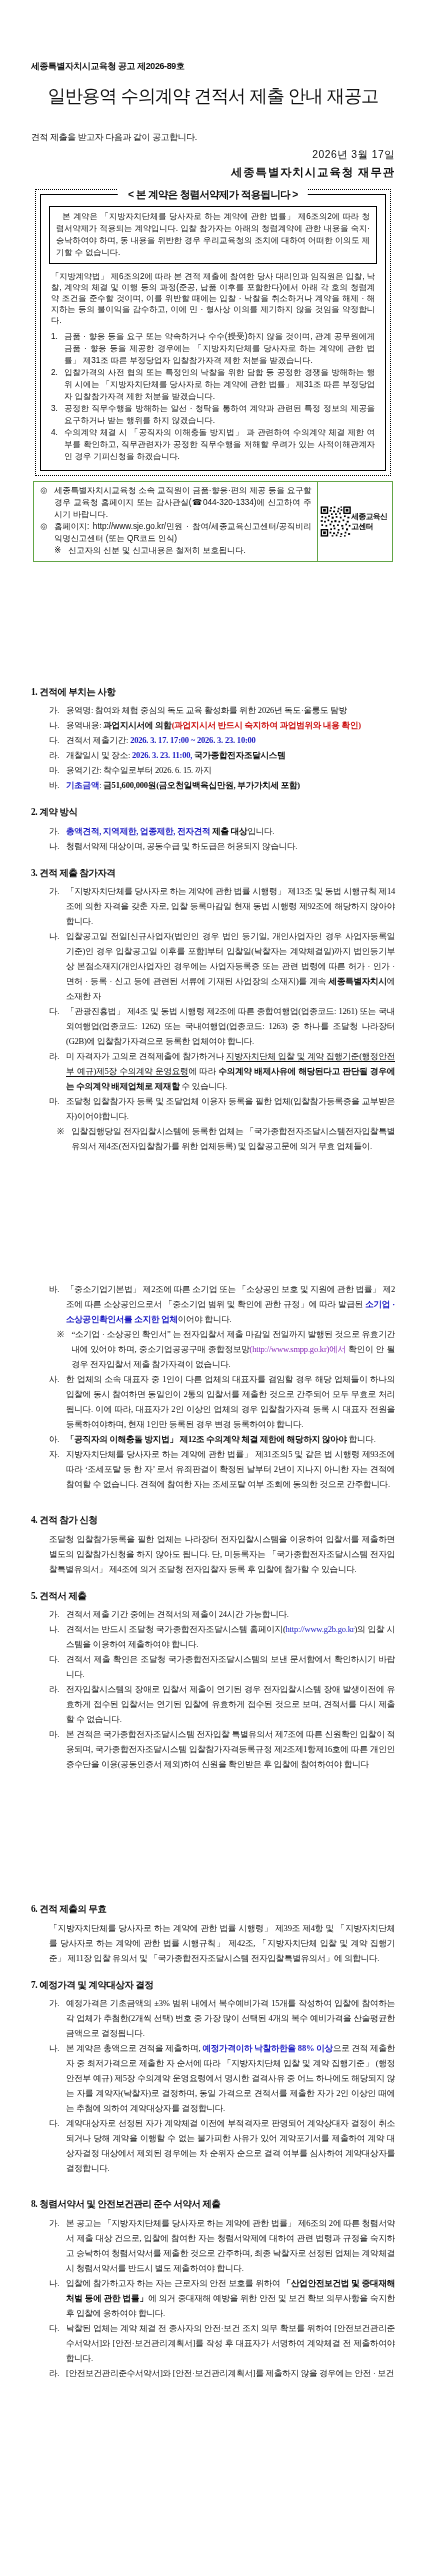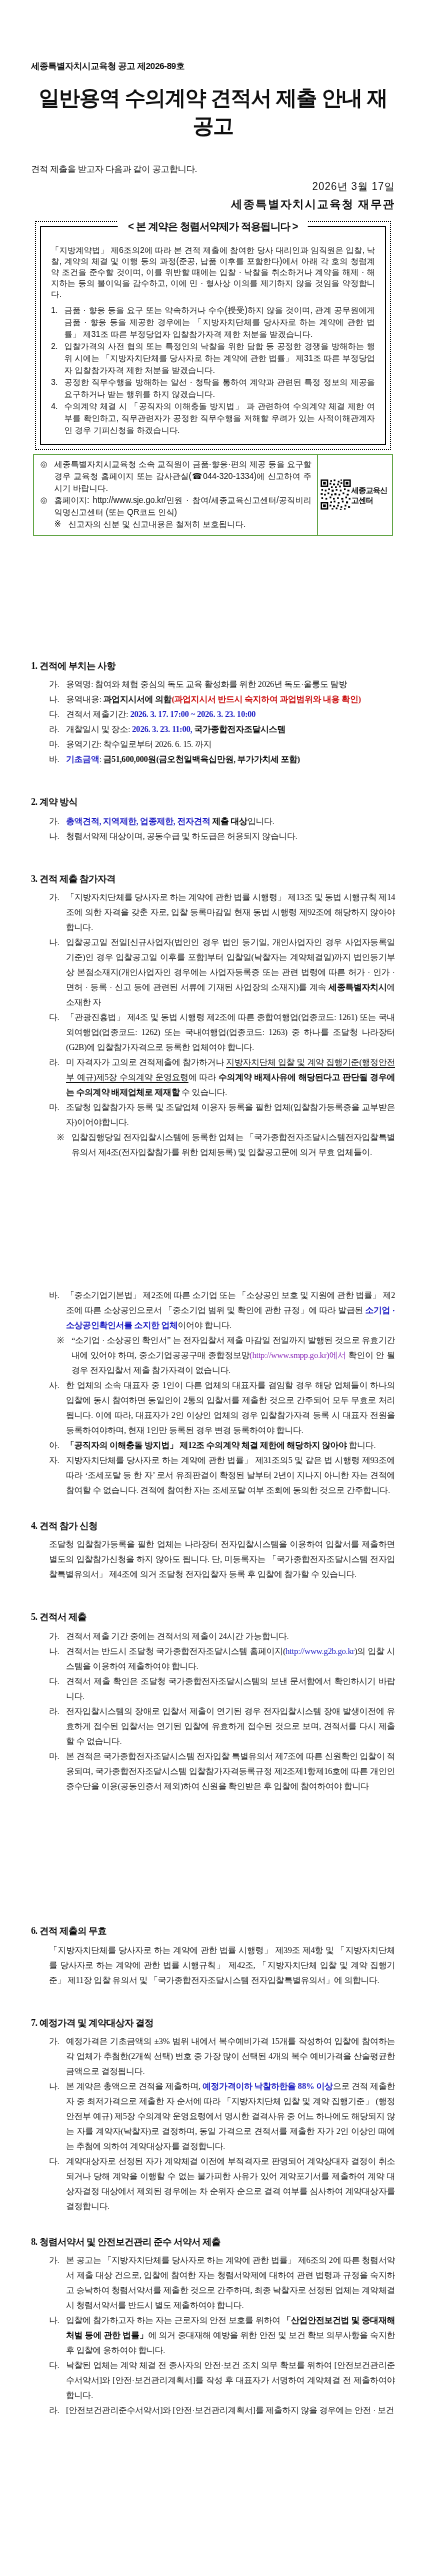--- a/index.html
+++ b/index.html
@@ -6,21 +6,21 @@
   .page {
     width:426px; min-height:3009px; background:#ffffff; color:#111;
     font-family:"Liberation Serif","DejaVu Serif",serif;
     box-sizing:border-box; padding:61px 31px 31px 31px;
     overflow:hidden;
   }
   .sans { font-family:"Liberation Sans","DejaVu Sans",sans-serif; }
 
   
   .notice-no { font-size:8.8px; font-weight:600; letter-spacing:-0.3px; }
-  .doc-title { text-align:center; font-weight:700; font-size:21px; letter-spacing:-0.8px; margin-top:11.3px; }
+  .doc-title { text-align:center; font-weight:400; font-size:18px; letter-spacing:-0.8px; margin-top:11.3px; }
   .doc-subtitle { text-align:center; font-weight:900; font-size:14px; letter-spacing:-0.9px; margin-top:3.1px; }
   .doc-intro { font-size:8.8px; margin-top:24px; letter-spacing:-0.3px; }
   .doc-date { text-align:right; font-size:10.3px; margin-top:4.1px; letter-spacing:0.5px; }
   .doc-issuer { text-align:right; font-size:11.3px; margin-top:3.1px; letter-spacing:1px; font-weight:600; }
 
   
   .pledge-dotted { margin:8.2px 4.1px 0 4.1px; border:1px dotted #000; padding:4.6px 4.1px 4.1px 4.1px; }
   .pledge-solid  { border:1px solid #000; position:relative; padding:10.3px 7.7px 7.2px 7.7px; }
   .pledge-heading {
     position:absolute; top:-7.7px; left:50%; transform:translateX(-50%);
@@ -42,21 +42,21 @@
   .report-item .rmark { width:14px; flex:none; }
   .report-item .rtext { flex:1; text-align:justify; }
   .report-note { display:flex; margin-left:14px; }
   .report-note .rmark { width:14px; flex:none; }
   .report-right { width:70px; flex:none; border-left:1.5px solid #62a545; display:flex; flex-direction:row; align-items:center; justify-content:center; padding:3.1px 2.1px; }
   .qr { width:47px; height:47px; }
   .qr-label { font-weight:800; font-size:7.7px; letter-spacing:-0.5px; margin-top:2.6px; }
 
   
   .gap { width:100%; }
-  .section { margin-top:29px; }
+  .section { margin-top:13px; }
   .section.tight { margin-top:21.6px; }
   .sec-title { font-size:9.3px; font-weight:700; letter-spacing:-0.3px; margin-bottom:4.6px; }
   .sec-body { padding-left:18px; font-size:8.5px; line-height:15px; text-align:justify; letter-spacing:-0.2px; }
   .item { display:flex; padding-left:18px; font-size:8.5px; line-height:15px; letter-spacing:-0.2px; }
   .item .mark { width:17px; flex:none; }
   .item .itext { flex:1; text-align:justify; }
   .note { display:flex; padding-left:26px; font-size:8.5px; line-height:15px; letter-spacing:-0.2px; }
   .note .mark { width:14.4px; flex:none; }
   .note .itext { flex:1; text-align:justify; }
 
@@ -73,20 +73,23 @@
 
   <div class="notice-no sans">세종특별자치시교육청 공고 제2026-89호</div>
   <div class="doc-title sans">일반용역 수의계약 견적서 제출 안내 재공고</div>
   <div class="doc-intro sans">견적 제출을 받고자 다음과 같이 공고합니다.</div>
   <div class="doc-date sans">2026년 3월 17일</div>
   <div class="doc-issuer sans">세종특별자치시교육청 재무관</div>
 
   <div class="pledge-dotted sans">
     <div class="pledge-solid">
       <div class="pledge-heading">&lt; 본 계약은 청렴서약제가 적용됩니다 &gt;</div>
+      <div class="pledge-inner-box">
+        <p class="p1">본 계약은 「지방자치단체를 당사자로 하는 계약에 관한 법률」 제6조의2에 따라 청렴서약제가 적용되는 계약입니다. 입찰 참가자는 아래의 청렴계약에 관한 내용을 숙지·승낙하여야 하며, 동 내용을 위반한 경우 우리교육청의 조치에 대하여 어떠한 이의도 제기할 수 없습니다.</p>
+      </div>
       <div class="pledge-agreement">「지방계약법」 제6조의2에 따라 본 견적 제출에 참여한 당사 대리인과 임직원은 입찰, 낙찰, 계약의 체결 및 이행 등의 과정(준공, 납품 이후를 포함한다)에서 아래 각 호의 청렴계약 조건을 준수할 것이며, 이를 위반할 때에는 입찰 · 낙찰을 취소하거나 계약을 해제 · 해지하는 등의 불이익을 감수하고, 이에 민 · 형사상 이의를 제기하지 않을 것임을 약정합니다.</div>
       <div class="pledge-items">
         <div class="pledge-item">
           <span class="pmark">1.</span>
           <span class="ptext">금품 · 향응 등을 요구 또는 약속하거나 수수(授受)하지 않을 것이며, 관계 공무원에게 금품 · 향응 등을 제공한 경우에는 「지방자치단체를 당사자로 하는 계약에 관한 법률」 제31조 따른 부정당업자 입찰참가자격 제한 처분을 받겠습니다.</span>
         </div>
         <div class="pledge-item">
           <span class="pmark">2.</span>
           <span class="ptext">입찰가격의 사전 협의 또는 특정인의 낙찰을 위한 담합 등 공정한 경쟁을 방해하는 행위 시에는 「지방자치단체를 당사자로 하는 계약에 관한 법률」 제31조 따른 부정당업자 입찰참가자격 제한 처분을 받겠습니다.</span>
         </div>

